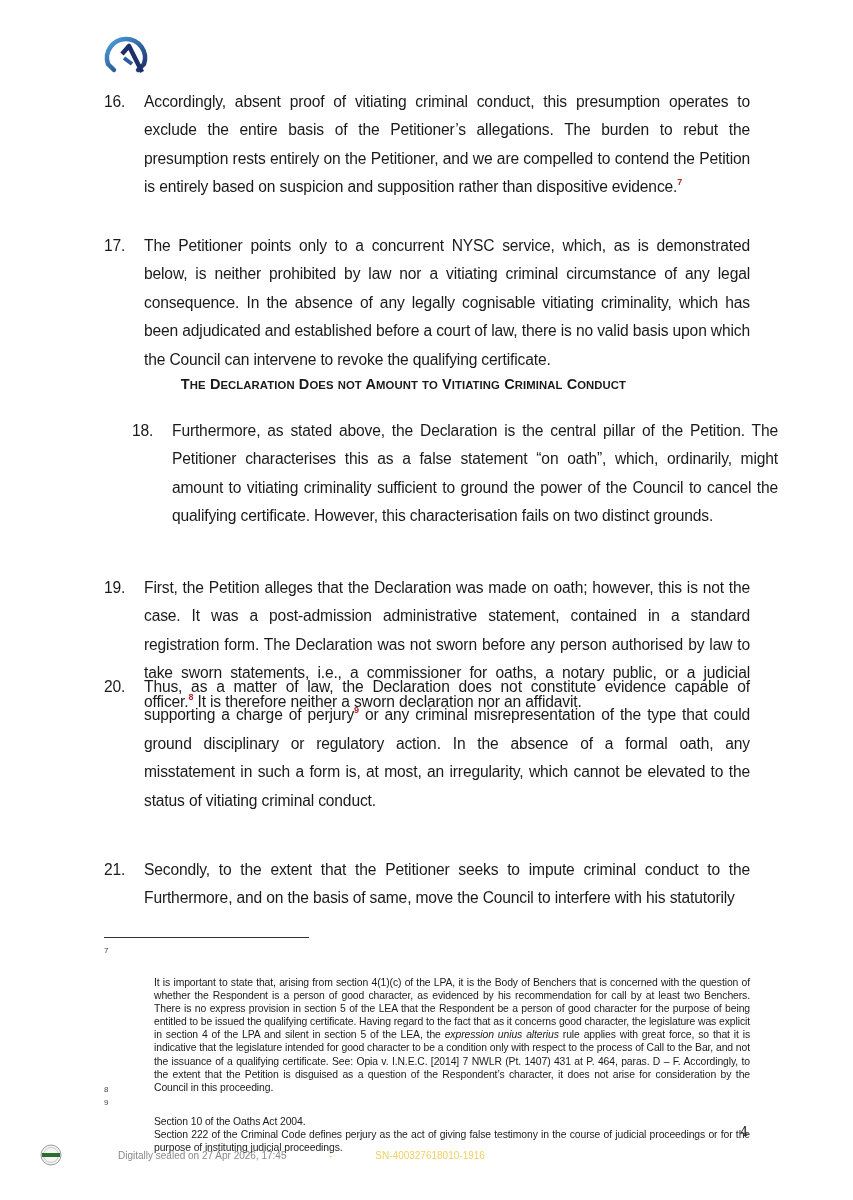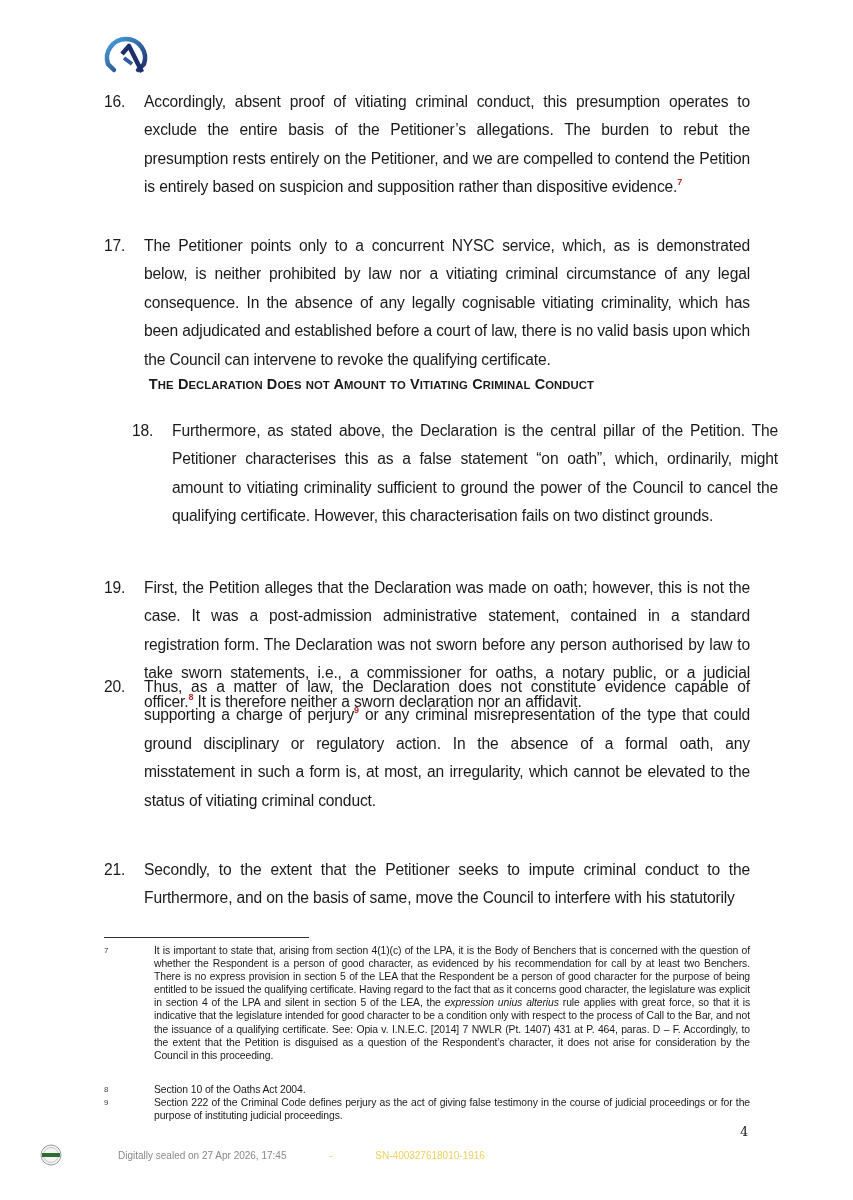--- a/index.html
+++ b/index.html
@@ -5,28 +5,28 @@
   html, body { margin: 0; padding: 0; background: #ffffff; }
   body { width: 853px; height: 1200px; position: relative; overflow: hidden;
          font-family: "Liberation Sans", sans-serif; color: #1a1a1a; }
   .logo { position: absolute; left: 102px; top: 26px; width: 48px; height: 52px; }
   .para { position: absolute; left: 104px; width: 646px; font-size: 15.6px; line-height: 28.4px;
           text-align: justify; letter-spacing: -0.15px; }
   .para .num { position: absolute; left: 0; top: 0; width: 40px; }
   .para .body { margin-left: 40px; display: block; }
   sup.fn { color: #b02a2a; font-size: 9px; font-weight: bold; vertical-align: 7px; line-height: 0; }
   .heading { position: absolute; left: 0; width: 743px; top: 376px; text-align: center;
-             font-size: 14.5px; font-weight: bold; letter-spacing: 0.1px; }
+             font-size: 14.5px; font-weight: bold; letter-spacing: 0.1px; padding-left: 32px; }
   .heading .big { font-size: 14.5px; }
   .heading .sc { font-size: 11.3px; }
   .fn-rule { position: absolute; left: 104px; top: 937px; width: 205px; height: 1px; background: #333; }
   .footnote { position: absolute; left: 104px; width: 646px; font-size: 10.4px; line-height: 13.1px;
               text-align: justify; letter-spacing: -0.1px; }
   .footnote .fnum { position: absolute; left: 0; top: 0; font-size: 8px; color: #444; }
-  .footnote .ftext { margin-left: 50px; display: block; }
+  .footnote .ftext { margin-left: 50px; display: block; margin-top: 32px; }
   .page-num { position: absolute; left: 740px; top: 1124px; font-family: "DejaVu Serif", serif; font-size: 13px; color: #222; }
   .seal { position: absolute; left: 40px; top: 1144px; display: flex; align-items: center; gap: 40px; }
   .seal-icon { width: 22px; height: 22px; margin-right: 16px; }
   .seal-text { font-size: 10px; color: #888; }
   .seal-sn { font-size: 10px; color: #f0d060; }
   i { font-style: italic; }
 </style>
 </head>
 <body>
 

